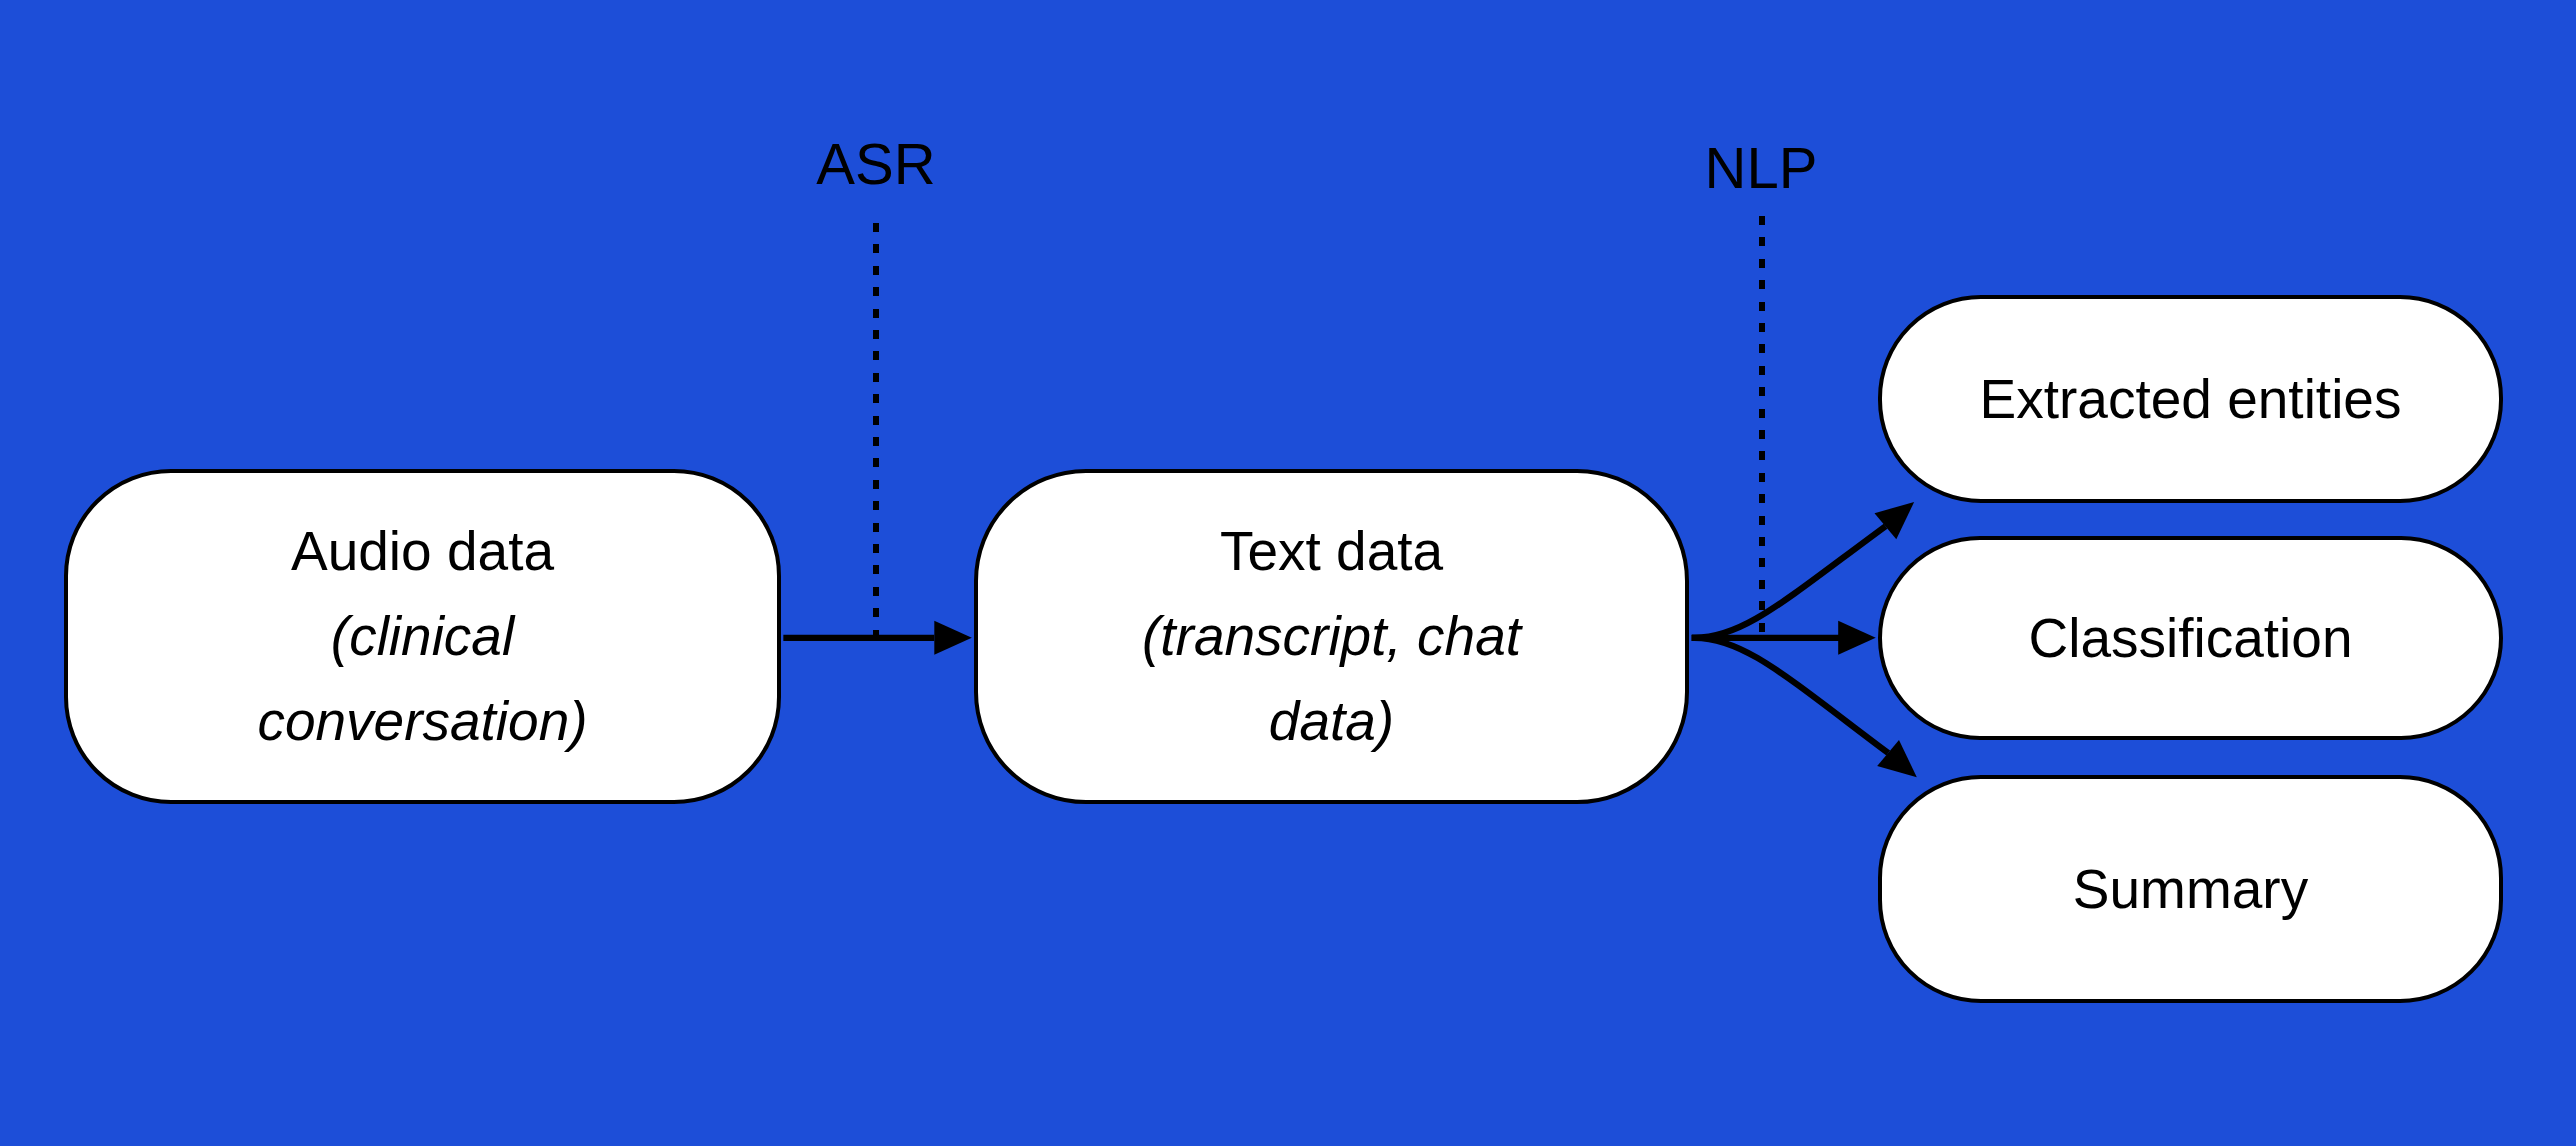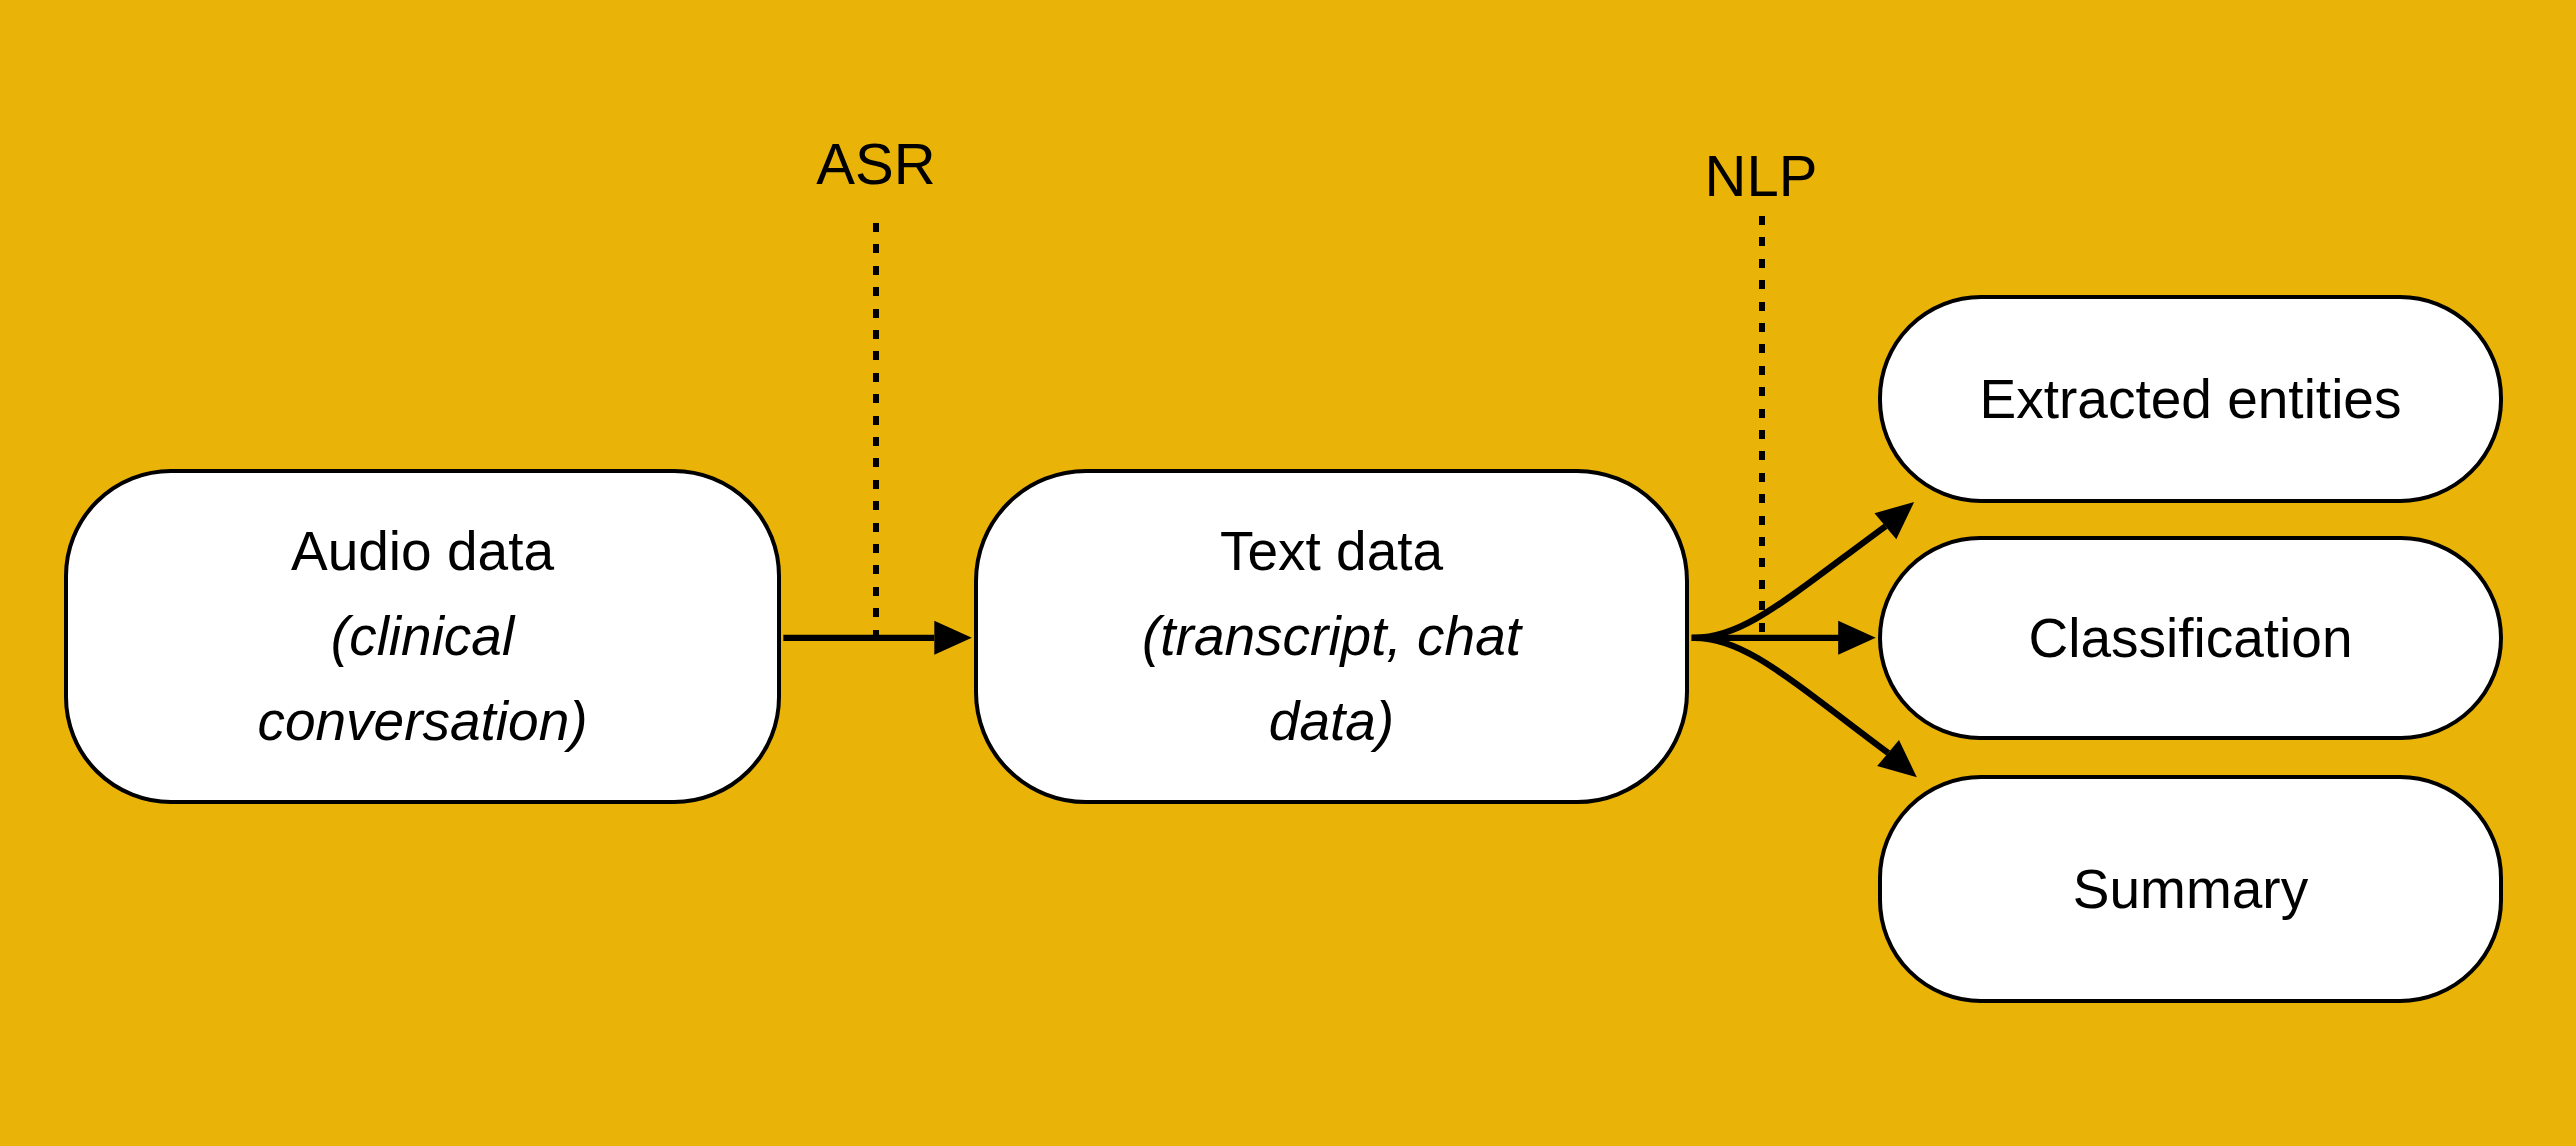--- a/index.html
+++ b/index.html
@@ -4,21 +4,21 @@
 <style>
   html, body {
     margin: 0;
     padding: 0;
     background: #ffffff;
   }
   #canvas {
     position: relative;
     width: 2576px;
     height: 1147px;
-    background: #eab308;
+    background: #1d4ed8;
     font-family: "Liberation Sans", "DejaVu Sans", sans-serif;
     color: #000000;
     overflow: hidden;
   }
   .node {
     position: absolute;
     box-sizing: border-box;
     border: 4.5px solid #000000;
     background: #ffffff;
     display: flex;
@@ -49,21 +49,21 @@
   #output-classification { top: 536px; height: 204px; }
   #output-summary { top: 775px; height: 228px; }
 
   .stage-label {
     position: absolute;
     transform: translateX(-50%);
     font-size: 58px;
     line-height: 67px;
   }
   #asr-label { left: 876px; top: 130px; }
-  #nlp-label { left: 1761px; top: 142px; }
+  #nlp-label { left: 1761px; top: 134px; }
 
   .dotted-line {
     position: absolute;
     width: 6.3px;
     background: repeating-linear-gradient(
       to bottom,
       #000000 0px, #000000 9px,
       transparent 9px, transparent 21.4px
     );
   }

